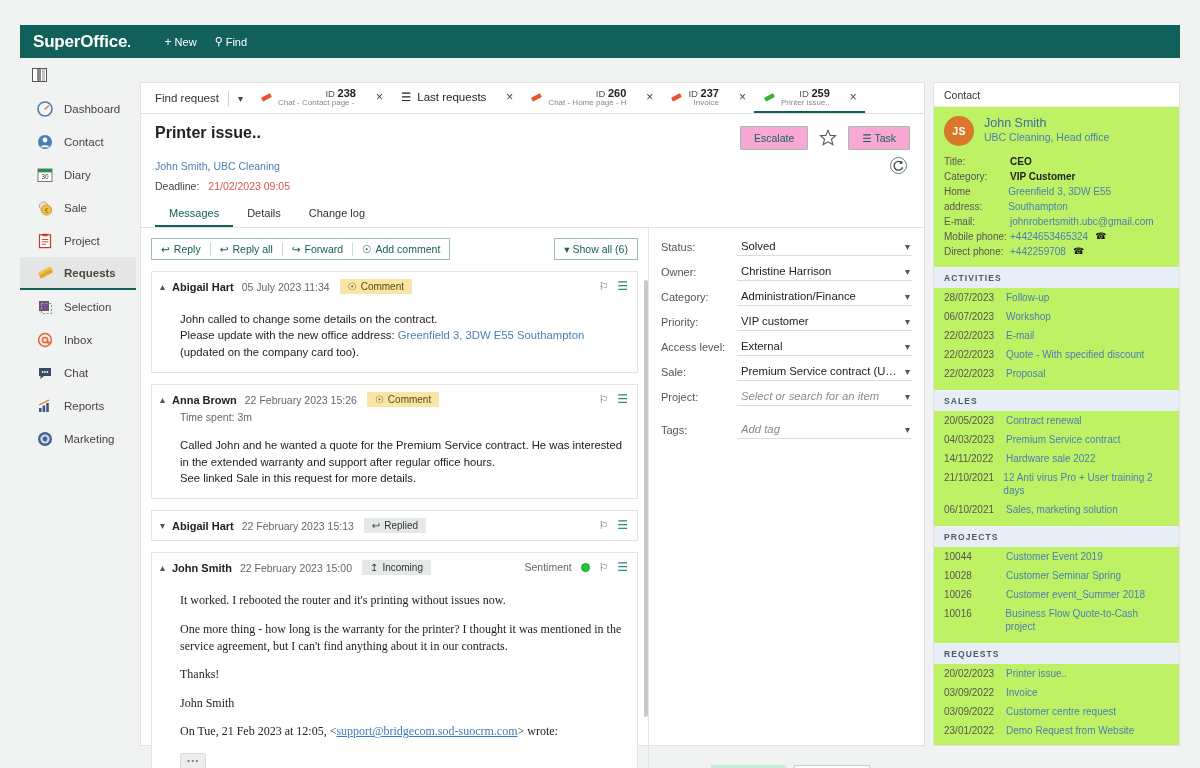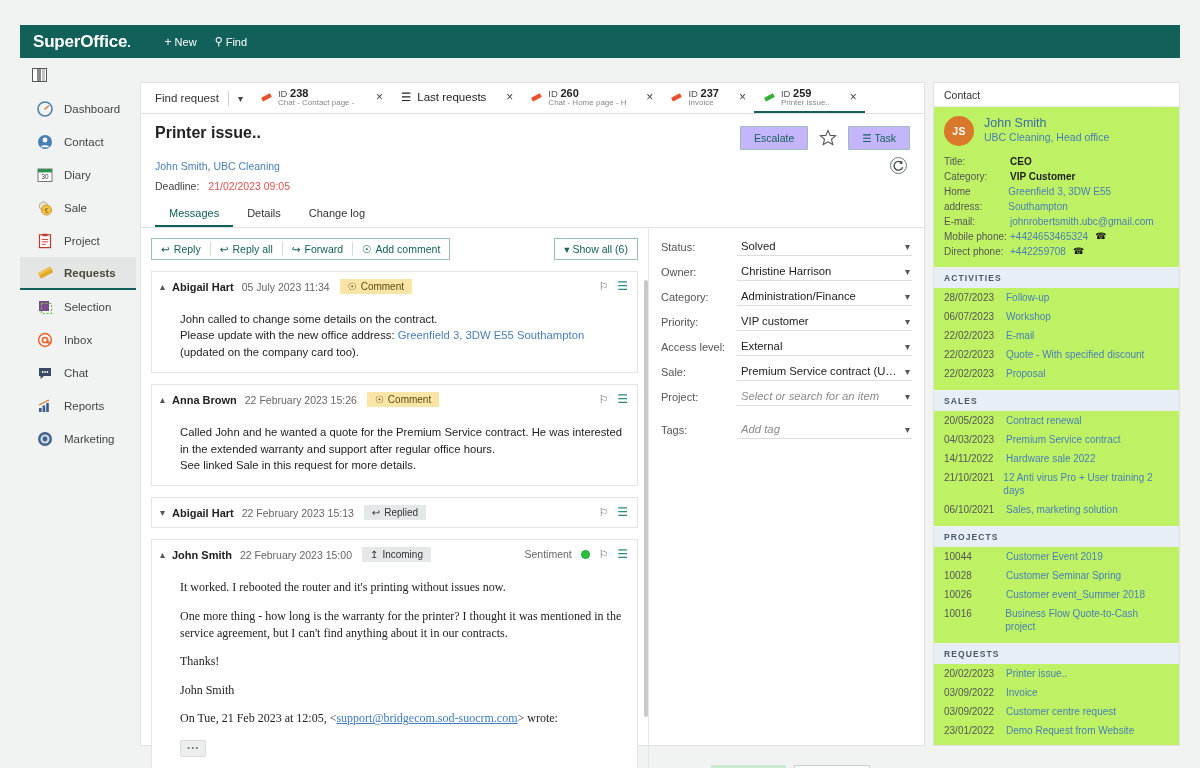--- a/index.html
+++ b/index.html
@@ -44,37 +44,37 @@
   .tabstrip { height:31px; display:flex; align-items:stretch; border-bottom:1px solid #e0e0e0; }
   .findreq { display:flex; align-items:center; padding:0 8px 0 14px; font-size:11.5px; color:#333; gap:9px; cursor:pointer;}
   .vsep { width:1px; height:15px; background:#cfcfcf; }
   .caret { color:#444; font-size:10px; }
   .tab {
     display:flex; align-items:center; gap:6px; padding:0 8px 0 10px; cursor:pointer; position:relative;
     border-bottom:2px solid transparent;
   }
   .tab.active { border-bottom:2px solid #11605a; }
   .tab-ico { width:11px; height:11px; }
-  .tab-txt { line-height:1.05; }
+  .tab-txt { line-height:1.05;text-align:right; }
   .tab-id { font-size:9.5px; color:#555; }
   .tab-id b { font-size:11px; color:#222; }
   .tab-sub { font-size:8px; color:#888; display:block; max-width:78px; overflow:hidden; white-space:nowrap; }
   .tab-close { color:#444; font-size:12px; margin-left:14px; cursor:pointer; }
   .tab-plain { display:flex; align-items:center; gap:6px; font-size:11.5px; color:#222; }
 
   
   .req-head { padding:10px 14px 0 14px; position:relative; }
   .req-title { font-size:16px; font-weight:bold; color:#222; }
   .req-sub { font-size:10.5px; color:#4a7fb5; margin-top:18px; }
   .req-sub .sep { color:#555; }
   .req-dl { font-size:10.5px; margin-top:8px; color:#444; }
   .req-dl .val { color:#d9534f; margin-left:6px; }
   .head-btns { position:absolute; right:14px; top:12px; display:flex; align-items:center; gap:10px; }
   .btn-o {
-    border:1px solid #9cbdb9; background:#c4b5fd; color:#16615b; font-size:10.5px;
+    border:1px solid #9cbdb9; background:#f9a8d4; color:#16615b; font-size:10.5px;
     padding:5px 13px; cursor:pointer; border-radius:1px;
   }
   .star { width:20px; height:20px; cursor:pointer; }
   .refresh { position:absolute; right:16px; top:42px; width:19px; height:19px; cursor:pointer; }
 
   .subtabs { display:flex; gap:0; padding:0 14px; margin-top:10px; border-bottom:1px solid #e3e3e3; }
   .subtab { font-size:11px; color:#333; padding:5px 14px 6px 14px; cursor:pointer; border-bottom:2px solid transparent; }
   .subtab.active { color:#11605a; border-bottom:2px solid #11605a; }
 
   
@@ -479,20 +479,21 @@
             <span class="when">22 February 2023 15:26</span>
             <span class="pill comment">
               <span>☉</span>
               <span>Comment</span>
             </span>
             <span class="hd-right">
               <span class="ico-flag">⚐</span>
               <span class="ico-menu">☰</span>
             </span>
           </div>
+          <div class="timespent">Time spent:  3m</div>
           <div class="msg-body">
             <div>Called John and he wanted a quote for the Premium Service contract. He was interested in the extended warranty and support after regular office hours.</div>
             <div>See linked Sale in this request for more details.</div>
           </div>
         </div>
 
         <div class="msg">
           <div class="msg-hd">
             <span class="chev">▾</span>
             <span class="who">Abigail Hart</span>

